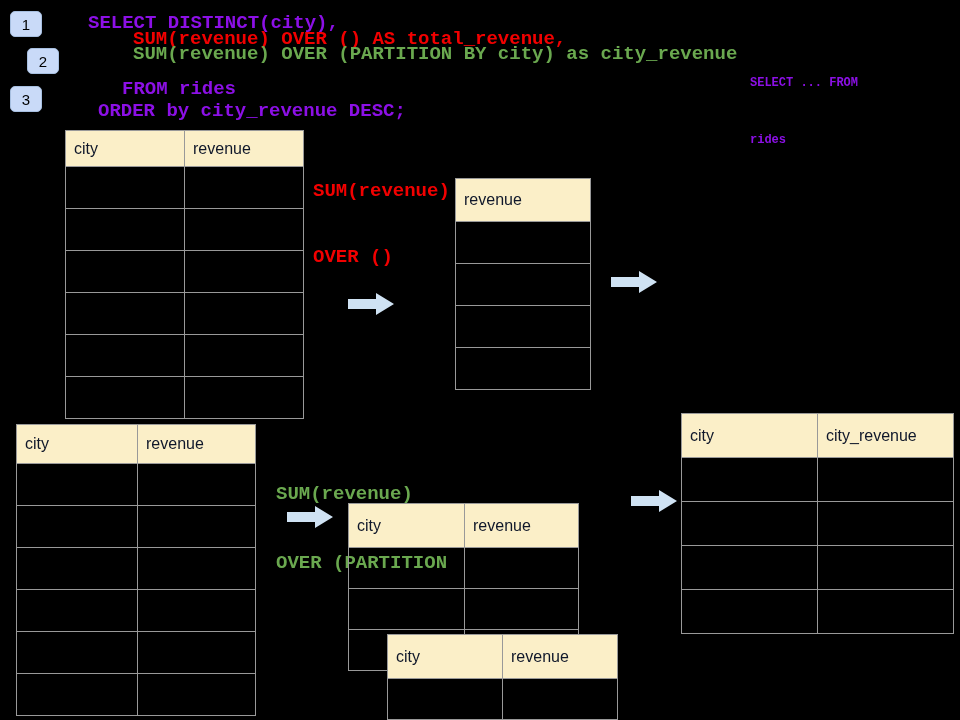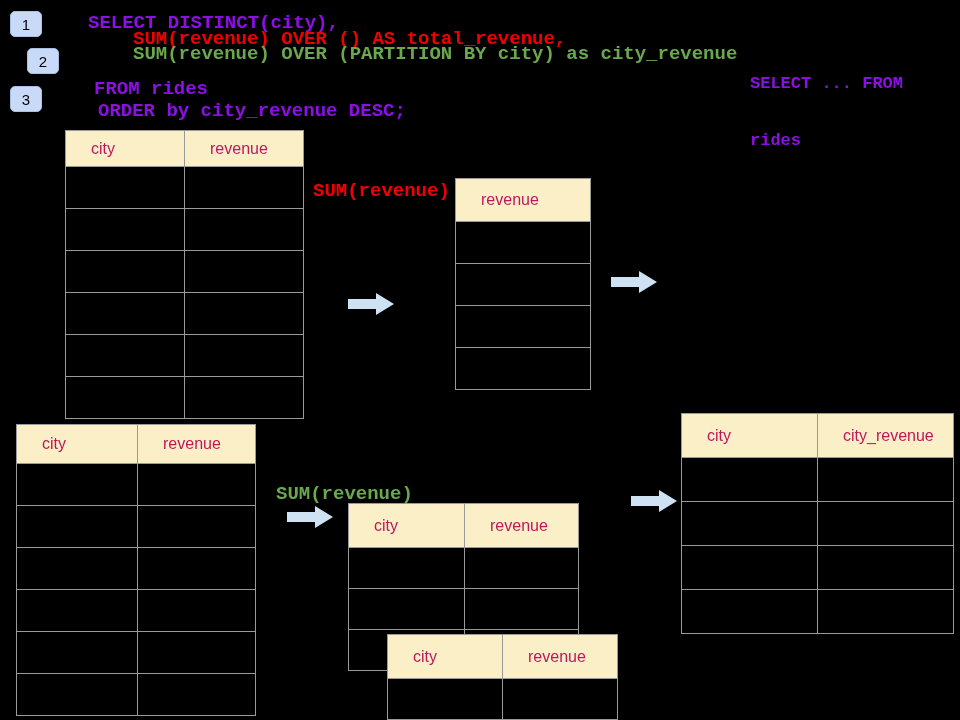--- a/index.html
+++ b/index.html
@@ -20,24 +20,24 @@
     white-space:pre;
   }
   .code-line { font-size:19px; line-height:22px; }
   .c-purple { color:#8C10E6; }
   .c-red    { color:#F20000; }
   .c-green  { color:#6AA84F; }
 
   #sql-line-1 { left:88px;  top:12px;  }
   #sql-line-2 { left:133px; top:28px;  }
   #sql-line-3 { left:133px; top:43px;  }
-  #sql-line-4 { left:94px; top:78px;  }
+  #sql-line-4 { left:122px; top:78px;  }
   #sql-line-5 { left:98px; top:100px; }
 
-  #side-note { left:750px; top:36px; font-size:17px; line-height:19px; }
+  #side-note { left:750px; top:36px; font-size:12px; line-height:19px; }
 
   #annotation-total     { left:313px; top:136px; font-size:19px; line-height:22px; }
   #annotation-partition { left:276px; top:437px; font-size:19px; line-height:23px; }
 
   
   .badge {
     position:absolute;
     width:30px; height:24px;
     background:#C9DAF8;
     border:1px solid #A7BFE0;
@@ -51,23 +51,23 @@
 
   
   table.dtable {
     position:absolute;
     border-collapse:collapse;
     table-layout:fixed;
   }
   table.dtable td { border:1px solid #999999; padding:0; }
   table.dtable thead td {
     background:#FBEFC8;
-    color:#be185d;
+    color:#0f172a;
     font-size:16px;
-    padding-left:25px;
+    padding-left:8px;
     vertical-align:middle;
   }
   #table-a { left:65px;  top:130px; width:238px; }
   #table-a thead td { height:35px; }
   #table-a tbody td { height:41px; }
 
   #table-b { left:455px; top:178px; width:135px; }
   #table-b thead td { height:42px; }
   #table-b tbody td { height:41px; }
 
@@ -109,24 +109,26 @@
   <div class="mono code-line c-purple" id="sql-line-4">FROM rides</div>
   <div class="mono code-line c-purple" id="sql-line-5">ORDER by city_revenue DESC;</div>
 
   <div class="mono c-purple" id="side-note">
     <div>SELECT ... FROM</div>
     <div>rides</div>
   </div>
 
   <div class="mono c-red" id="annotation-total">
     <div>SUM(revenue)</div>
+    <div>OVER ()</div>
   </div>
 
   <div class="mono c-green" id="annotation-partition">
     <div>SUM(revenue)</div>
+    <div>OVER (PARTITION</div>
   </div>
 
   <table class="dtable" id="table-a">
     <colgroup>
         <col style="width:119px">
         <col style="width:119px">
       </colgroup>
     <thead>
       <tr>
         <td>city</td>

